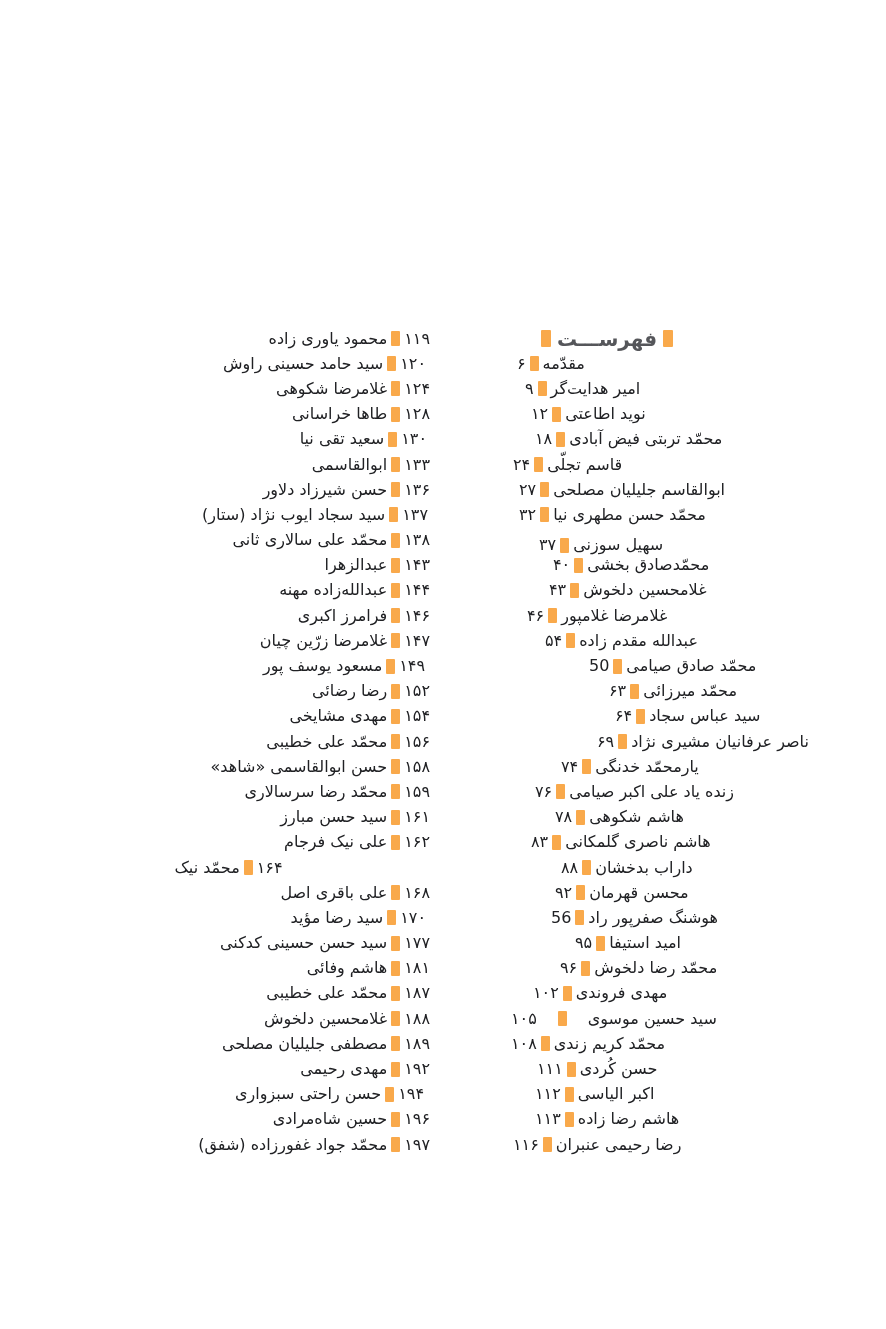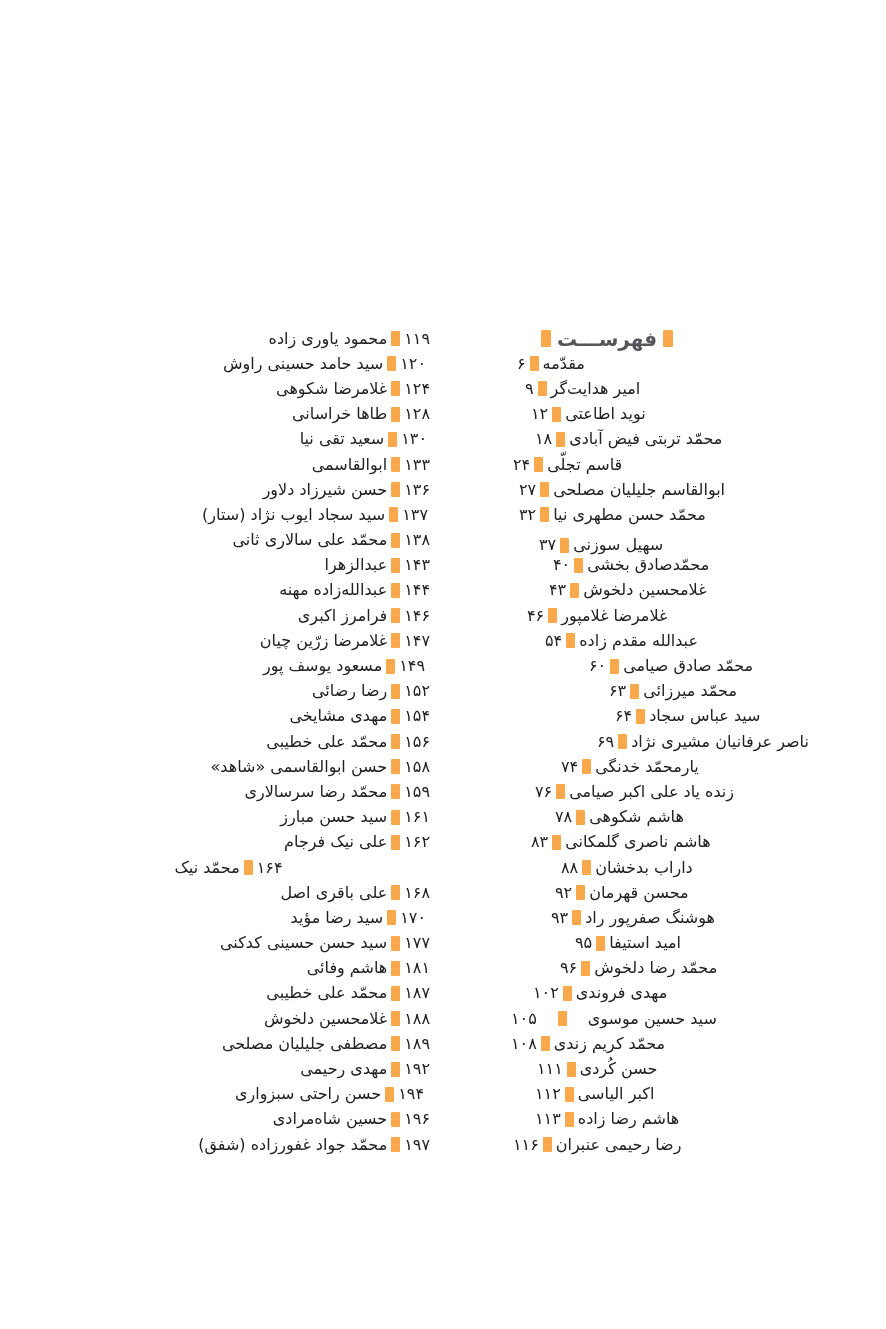--- a/index.html
+++ b/index.html
@@ -167,21 +167,21 @@
     <span class="nm">غلامرضا غلامپور</span>
   </div>
 
   <div class="row">
     <span class="num">۵۴</span>
     <span class="sq"></span>
     <span class="nm">عبدالله مقدم زاده</span>
   </div>
 
   <div class="row">
-    <span class="num">۶۰</span>
+    <span class="num">50</span>
     <span class="sq"></span>
     <span class="nm">محمّد صادق صیامی</span>
   </div>
 
   <div class="row">
     <span class="num">۶۳</span>
     <span class="sq"></span>
     <span class="nm">محمّد میرزائی</span>
   </div>
 
@@ -227,21 +227,21 @@
     <span class="nm">داراب بدخشان</span>
   </div>
 
   <div class="row">
     <span class="num">۹۲</span>
     <span class="sq"></span>
     <span class="nm">محسن قهرمان</span>
   </div>
 
   <div class="row">
-    <span class="num">۹۳</span>
+    <span class="num">56</span>
     <span class="sq"></span>
     <span class="nm">هوشنگ صفرپور راد</span>
   </div>
 
   <div class="row">
     <span class="num">۹۵</span>
     <span class="sq"></span>
     <span class="nm">امید استیفا</span>
   </div>
 

